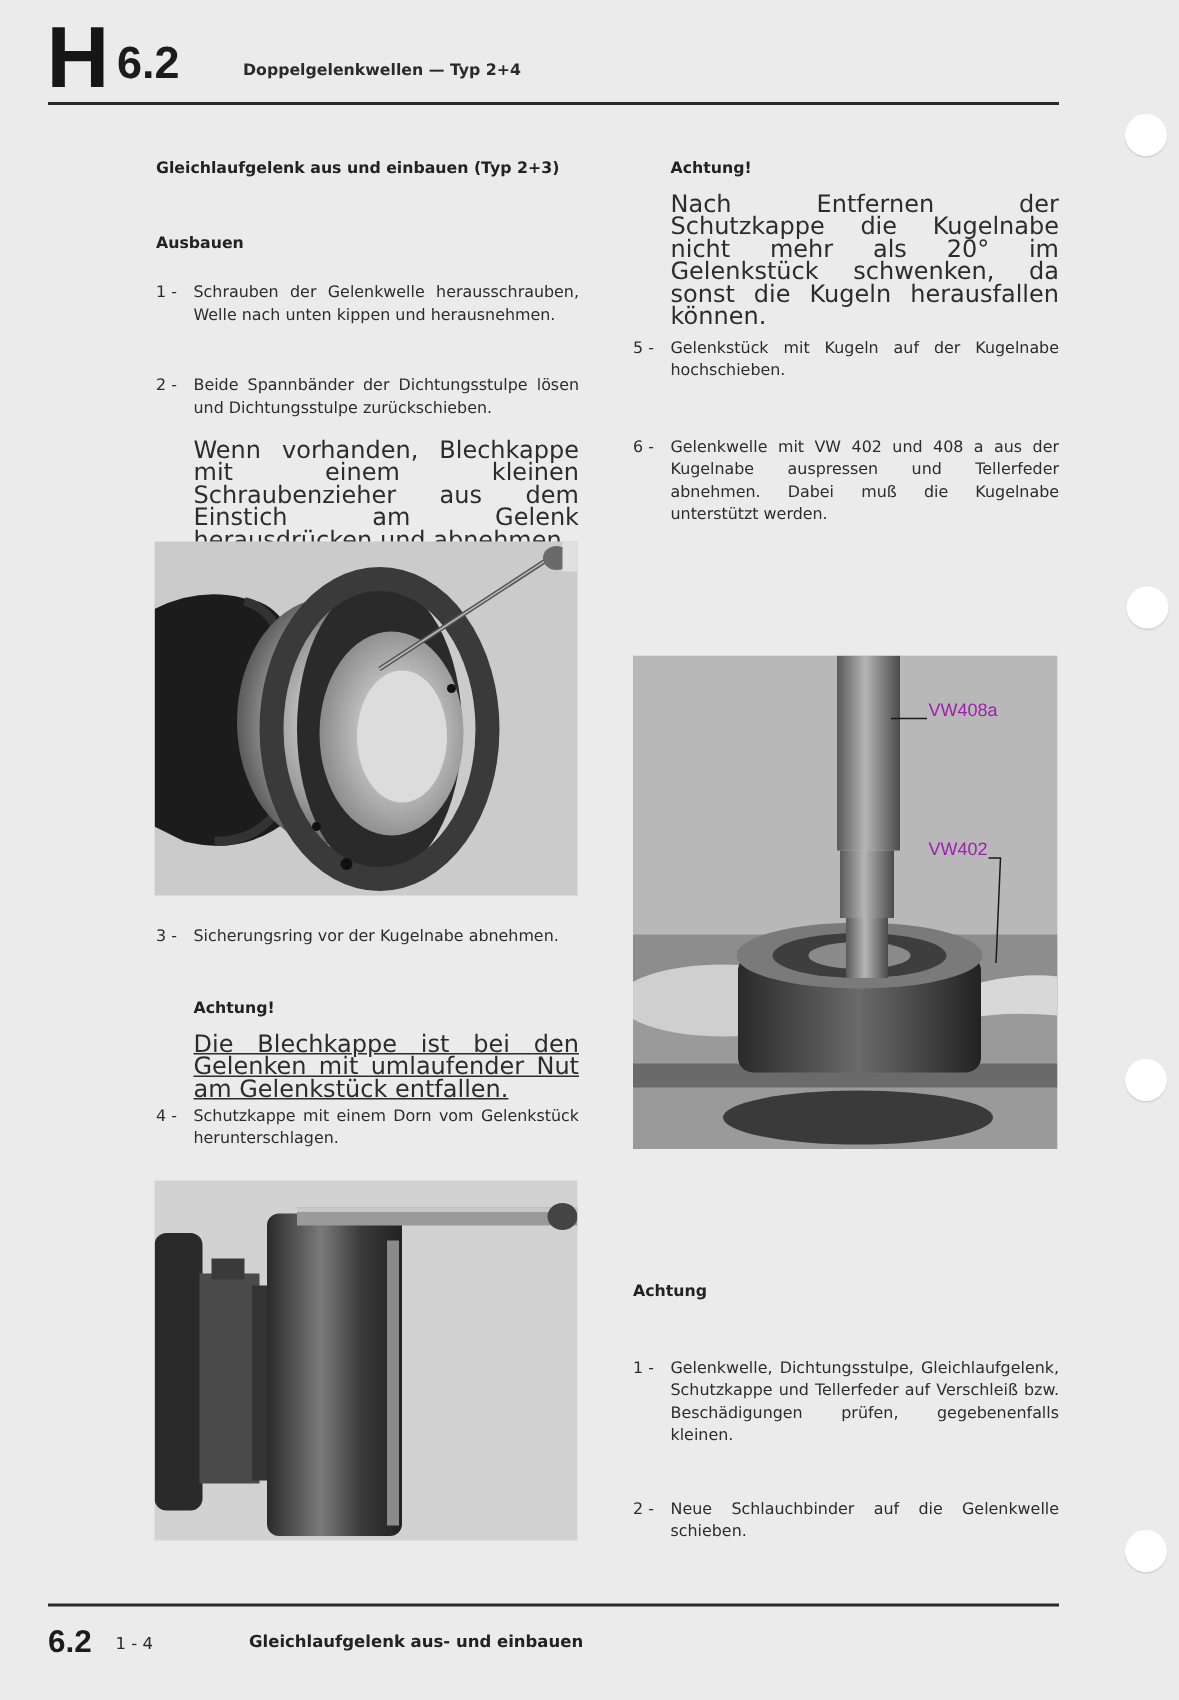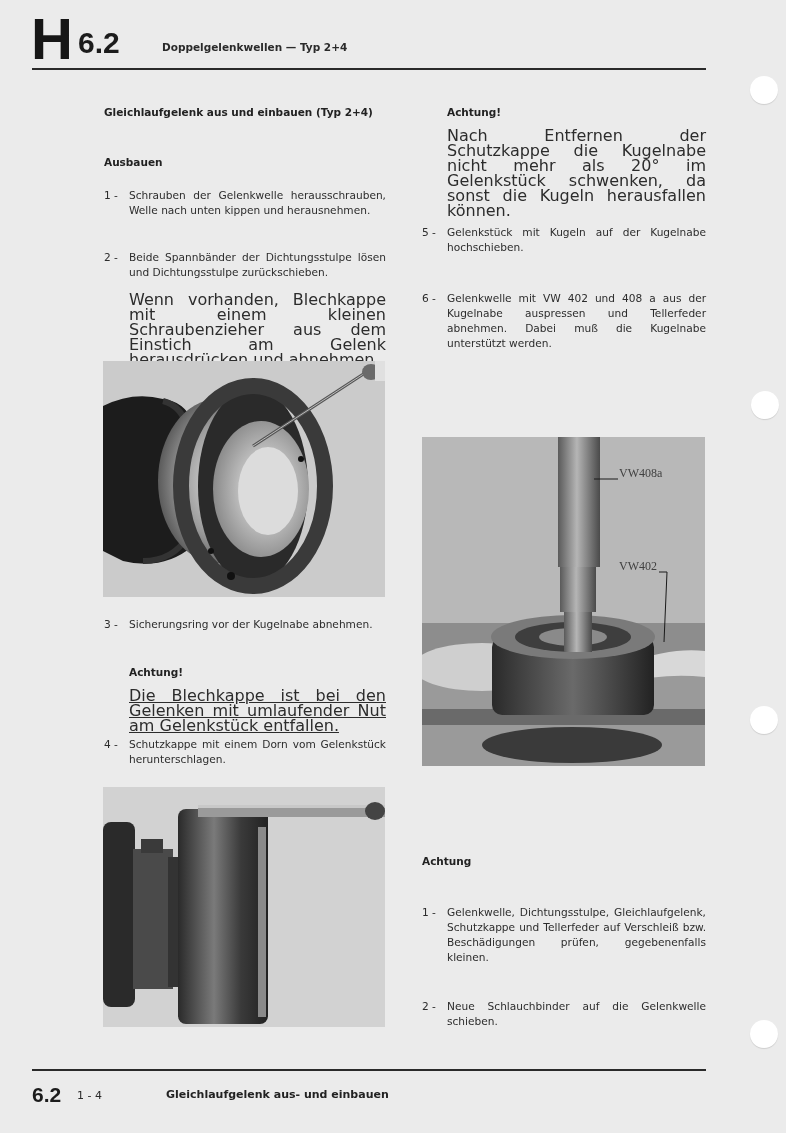--- a/index.html
+++ b/index.html
@@ -20,36 +20,36 @@
     .step .num { width: 25px; flex: none; white-space: nowrap; }
     .step .txt { flex: 1; text-align: justify; text-align-last: left; }
     .note-h { font-weight: bold; font-size: 10.5px; color: #222; }
     .note { font-size: 16px; line-height: 15px; text-align: justify; color: #2c2c2c; }
     .photo { overflow: hidden; background: #d7d7d7; }
     .photo svg { display: block; width: 100%; height: 100%; }
     .hole { width: 28px; height: 28px; border-radius: 50%; background: #ffffff; box-shadow: 0 1px 1px rgba(0,0,0,0.12); }
     .foot-num { left: 32px; top: 1083px; font-family: "Liberation Sans", sans-serif; font-weight: bold; font-size: 21px; color: #1c1c1c; }
     .foot-pg { left: 77px; top: 1089px; font-size: 11px; color: #2a2a2a; }
     .foot-title { left: 122px; top: 1088px; font-weight: bold; font-size: 11px; color: #222; margin-left: 44px; }
-    .callout { font-family: Liberation Serif, serif; font-size: 12px; color: #404040; }
+    .callout { font-family: Liberation Sans, sans-serif; font-size: 12px; color: #a21caf; }
   </style>
 </head>
 <body>
 
 <div class="abs hdr-H">H</div>
 <div class="abs hdr-num">6.2</div>
 <div class="abs hdr-sub">Doppelgelenkwellen — Typ 2+4</div>
 <div class="abs rule" style="left:32px; top:68px; width:674px;"></div>
 
 <div class="abs hole" style="left:750px; top:76px;"></div>
 <div class="abs hole" style="left:751px; top:391px;"></div>
 <div class="abs hole" style="left:750px; top:706px;"></div>
 <div class="abs hole" style="left:750px; top:1020px;"></div>
 
-<div class="abs h-title" style="left:104px; top:106px;">Gleichlaufgelenk aus und einbauen (Typ 2+4)</div>
+<div class="abs h-title" style="left:104px; top:106px;">Gleichlaufgelenk aus und einbauen (Typ 2+3)</div>
 <div class="abs h-sec" style="left:104px; top:156px;">Ausbauen</div>
 
 <div class="abs step" style="left:104px; top:188px; width:282px;">
   <span class="num">1 -</span>
   <span class="txt">Schrauben der Gelenkwelle herausschrauben, Welle nach unten kippen und herausnehmen.</span>
 </div>
 <div class="abs step" style="left:104px; top:250px; width:282px;">
   <span class="num">2 -</span>
   <span class="txt">Beide Spannbänder der Dichtungsstulpe lösen und Dichtungsstulpe zurückschieben.</span>
 </div>

